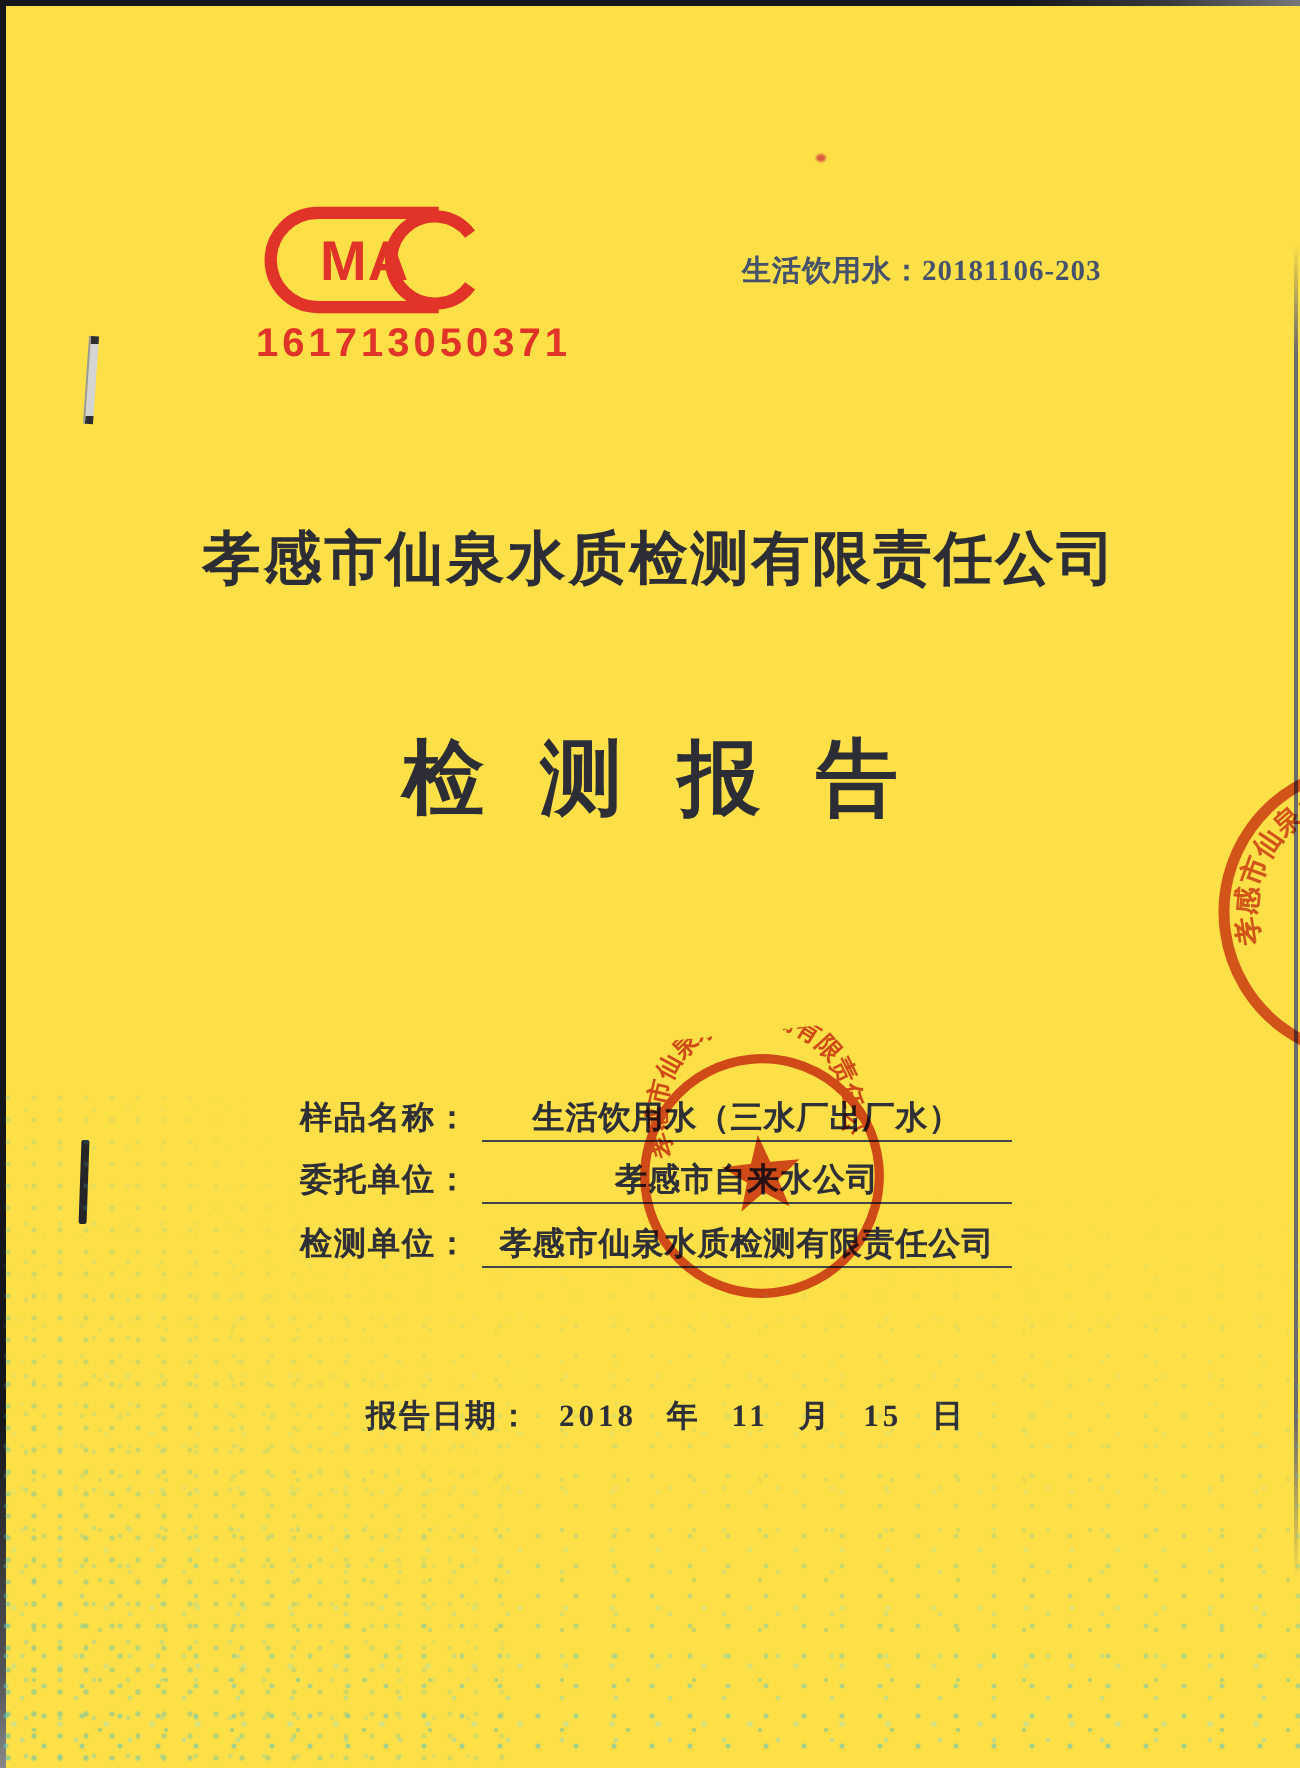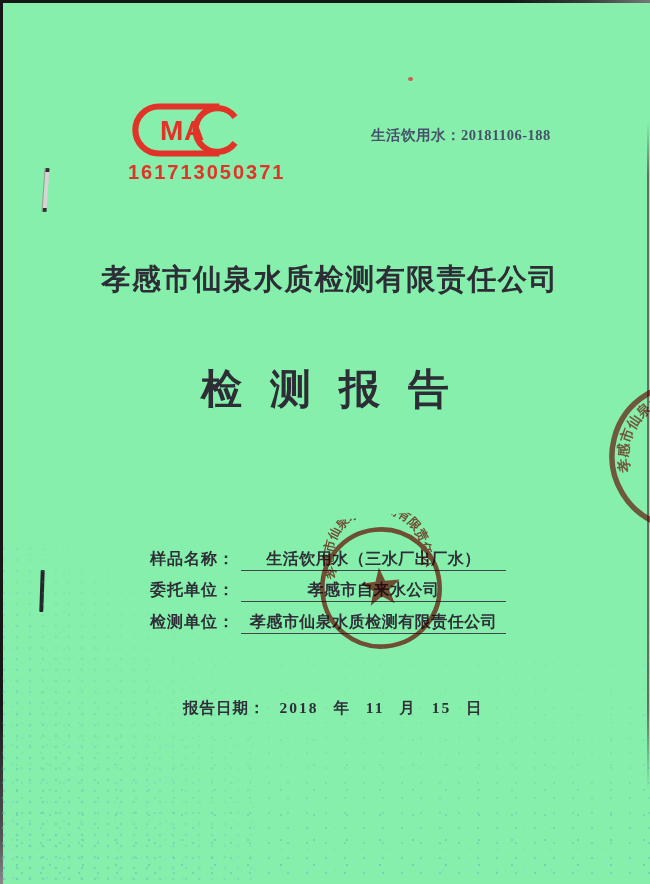--- a/index.html
+++ b/index.html
@@ -1,18 +1,18 @@
 <!DOCTYPE html>
 <html><head>
 <meta charset="utf-8">
 <style>
   html,body{margin:0;padding:0;background:#e9e9e7;}
   #scan{
     position:relative;width:650px;height:884px;overflow:hidden;
-    background:#86efac;
+    background:#fde047;
     font-family:"Liberation Serif","DejaVu Serif",serif;
   }
   [data-name]{box-sizing:border-box;}
   
   .edge-top{position:absolute;left:0;top:0;width:650px;height:3px;background:linear-gradient(to right,#161616 0 78%,#3a3a3a 90%,#777 100%);}
   .edge-left{position:absolute;left:0;top:2px;width:3px;height:882px;background:linear-gradient(to bottom,#161616 0 80%,#555 95%,#888 100%);}
   .edge-right{position:absolute;left:647px;top:122px;width:2px;height:668px;background:linear-gradient(to bottom,transparent,#6b6b6b 8% 88%,transparent);}
   .red-speck{position:absolute;left:408px;top:77px;width:5px;height:4px;border-radius:50%;background:#d4473f;filter:blur(.6px);opacity:.85;}
   .staple-a{position:absolute;left:43px;top:168px;width:5px;height:44px;background:linear-gradient(to bottom,#2e2e30 0 9%,#d4d4d2 9% 91%,#2e2e30 91%);border-left:1px solid #9a9a98;transform:rotate(4deg);}
   .staple-b{position:absolute;left:40px;top:570px;width:4px;height:42px;background:#26262a;transform:rotate(2deg);border-radius:1px;}
@@ -78,21 +78,21 @@
   <div class="staple-b" data-name="staple-mark-middle"></div>
 
   <svg class="cma" viewBox="0 0 200 100" data-name="cma-logo">
     <path d="M 156 8 H 48 A 42 42 0 0 0 48 92 H 156" fill="none" stroke="#e23328" stroke-width="11" data-name="cma-outline"></path>
     <path d="M 184 27 A 39 39 0 1 0 184 73" fill="none" stroke="#e23328" stroke-width="11" data-name="cma-c-arc"></path>
     <text x="50" y="68" font-size="50" font-weight="bold" fill="#e23328" font-family="Liberation Sans, DejaVu Sans, sans-serif" letter-spacing="1" data-name="cma-ma-text">MA</text>
   </svg>
   <div class="cma-no" data-name="cma-cert-number">161713050371</div>
 
   <div class="report-no" data-name="report-number-line">
-    <span data-name="report-number-label">生活饮用水：</span><span data-name="report-number-value">20181106-188</span>
+    <span data-name="report-number-label">生活饮用水：</span><span data-name="report-number-value">20181106-203</span>
   </div>
 
   <div class="company-title" data-name="company-title">孝感市仙泉水质检测有限责任公司</div>
   <div class="report-title" data-name="report-title">检测报告</div>
 
   <div class="field-row" id="row-sample" data-name="field-row-sample-name">
     <span class="field-label" data-name="sample-name-label">样品名称：</span>
     <span class="field-line" data-name="sample-name-underline"></span>
     <span class="field-value" data-name="sample-name-value">生活饮用水（三水厂出厂水）</span>
   </div>

